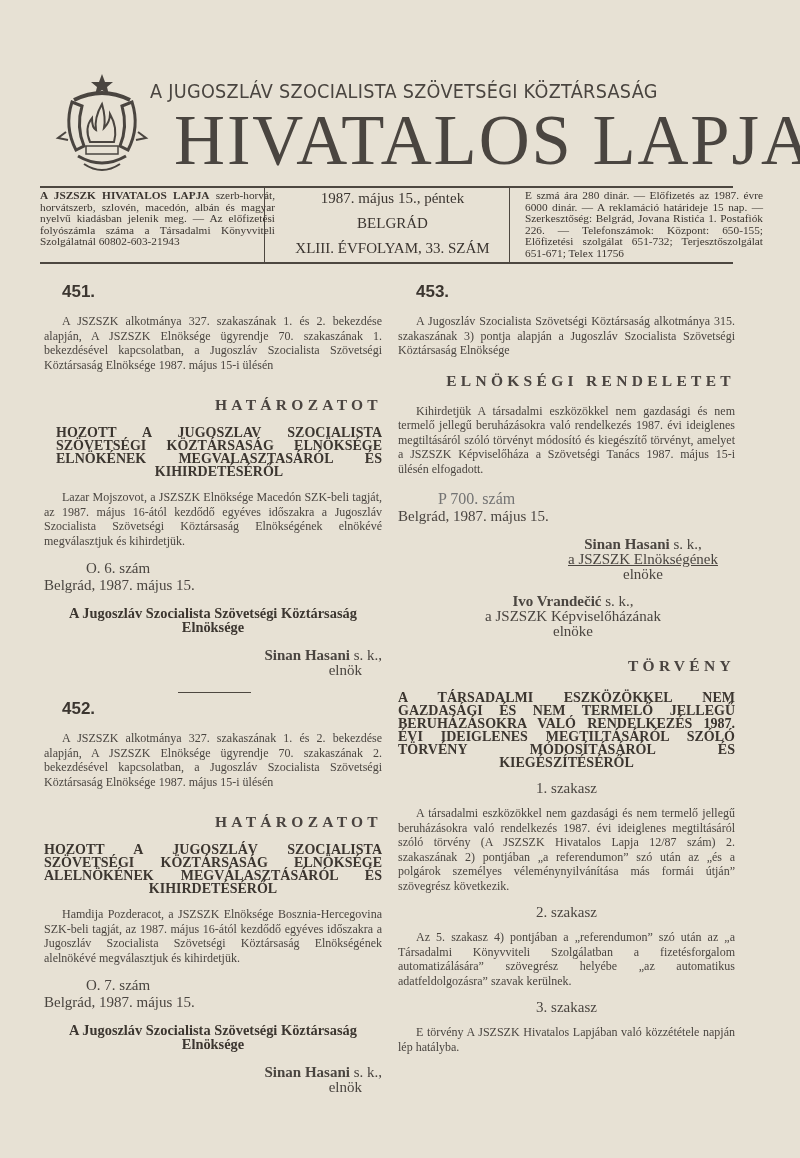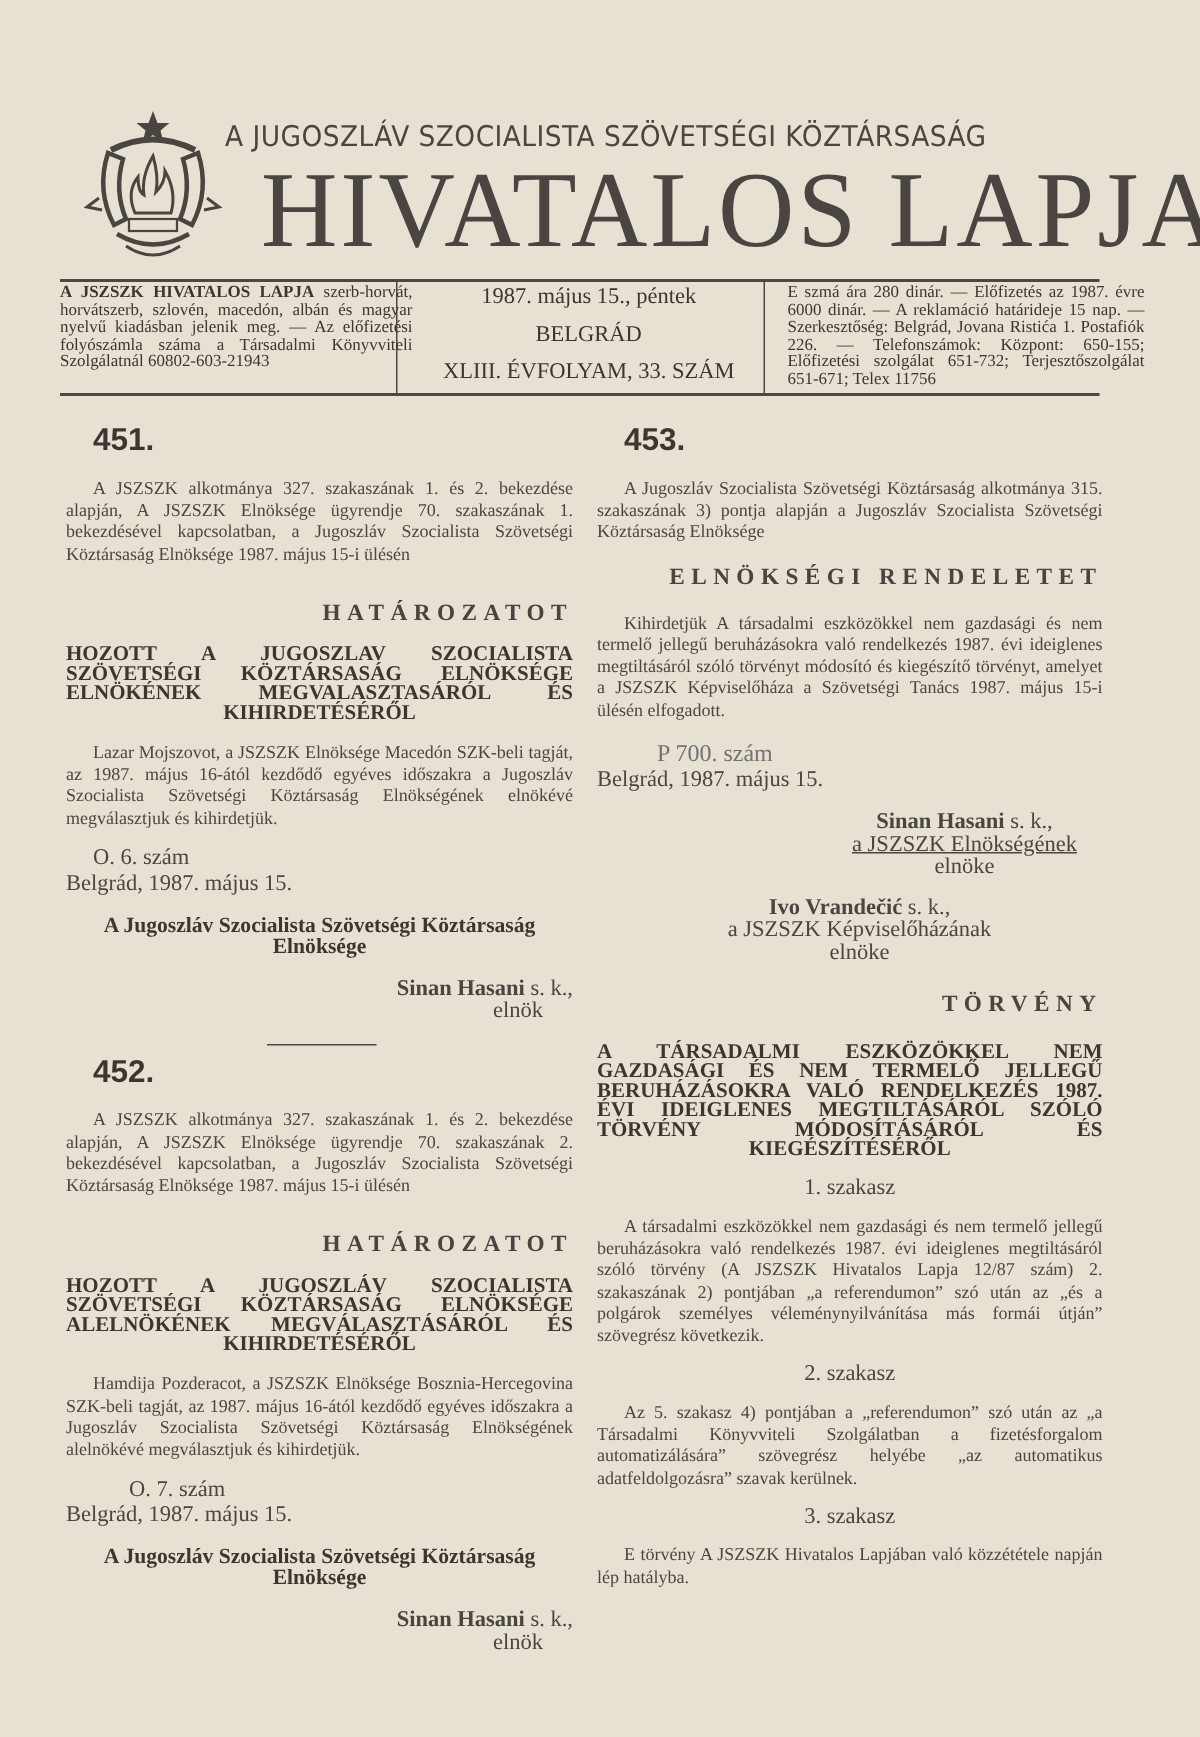--- a/index.html
+++ b/index.html
@@ -43,21 +43,21 @@
     .info-right {
       position: absolute; left: 525px; top: 190px; width: 238px;
       font-size: 11.3px; line-height: 11.6px; text-align: justify; color: #3b3530;
     }
     .vsep { position: absolute; width: 1px; background: #4d4740; }
 
     
     .col { position: absolute; top: 282px; width: 338px; }
     .col-left { left: 44px; }
     .col-right { left: 398px; width: 337px; }
-    .num { font-family: "Liberation Sans", sans-serif; font-weight: bold; font-size: 21px; color: #3c3630; margin-left: 18px; }
+    .num { font-family: "Liberation Sans", sans-serif; font-weight: bold; font-size: 17px; color: #3c3630; margin-left: 18px; }
     p { margin: 0; font-size: 12px; line-height: 14.5px; text-align: justify; color: #4a4540; }
     p.indent { text-indent: 18px; }
     .spaced-title {
       text-align: right; font-weight: bold; font-size: 15.5px; letter-spacing: 4.3px; color: #4a4440;
     }
     .caps-head {
       font-weight: bold; font-size: 14px; line-height: 13px; text-align: justify; color: #3c3630;
       text-align-last: center;
     }
     .sig-block { text-align: center; font-weight: bold; font-size: 14.4px; line-height: 14px; color: #3c3630; }
@@ -102,23 +102,23 @@
     <div>XLIII. ÉVFOLYAM, 33. SZÁM</div>
   </div>
 
   <div class="info-right">E szmá ára 280 dinár. — Előfizetés az 1987. évre 6000 dinár. — A reklamáció határideje 15 nap. — Szerkesztőség: Belgrád, Jovana Ristića 1. Postafiók 226. — Telefonszámok: Központ: 650-155; Előfizetési szolgálat 651-732; Terjesztőszolgálat 651-671; Telex 11756</div>
 
   <div class="col col-left">
     <section>
       <div class="num">451.</div>
       <p class="indent" style="margin-top:12px;">A JSZSZK alkotmánya 327. szakaszának 1. és 2. bekezdése alapján, A JSZSZK Elnöksége ügyrendje 70. szakaszának 1. bekezdésével kapcsolatban, a Jugoszláv Szocialista Szövetségi Köztársaság Elnöksége 1987. május 15-i ülésén</p>
       <div class="spaced-title" style="margin-top:24px;">HATÁROZATOT</div>
-      <div class="caps-head" style="margin-top:12px;">HOZOTT A JUGOSZLAV SZOCIALISTA SZÖVETSÉGI KÖZTÁRSASÁG ELNÖKSÉGE ELNÖKÉNEK MEGVALASZTASÁRÓL ÉS KIHIRDETÉSÉRŐL</div>
+      <div class="caps-head" style="margin-top:12px;margin-left:12px;">HOZOTT A JUGOSZLAV SZOCIALISTA SZÖVETSÉGI KÖZTÁRSASÁG ELNÖKSÉGE ELNÖKÉNEK MEGVALASZTASÁRÓL ÉS KIHIRDETÉSÉRŐL</div>
       <p class="indent" style="margin-top:12px;">Lazar Mojszovot, a JSZSZK Elnöksége Macedón SZK-beli tagját, az 1987. május 16-ától kezdődő egyéves időszakra a Jugoszláv Szocialista Szövetségi Köztársaság Elnökségének elnökévé megválasztjuk és kihirdetjük.</p>
-      <div style="margin-top:12px; margin-left:18px; font-size:15px; color:#4a4540;">O. 6. szám</div>
+      <div style="margin-top:12px; margin-left:42px; font-size:15px; color:#4a4540;">O. 6. szám</div>
       <div style="font-size:15px; color:#4a4540;">Belgrád, 1987. május 15.</div>
       <div class="sig-block" style="margin-top:12px;">A Jugoszláv Szocialista Szövetségi Köztársaság Elnöksége</div>
       <div class="sign" style="margin-top:14px;">
         <span class="name">Sinan Hasani</span><span> s. k.,</span>
       </div>
       <div class="sign" style="padding-right:20px;">elnök</div>
       <div class="short-rule"></div>
     </section>
 
     <section style="margin-top:6px;">

